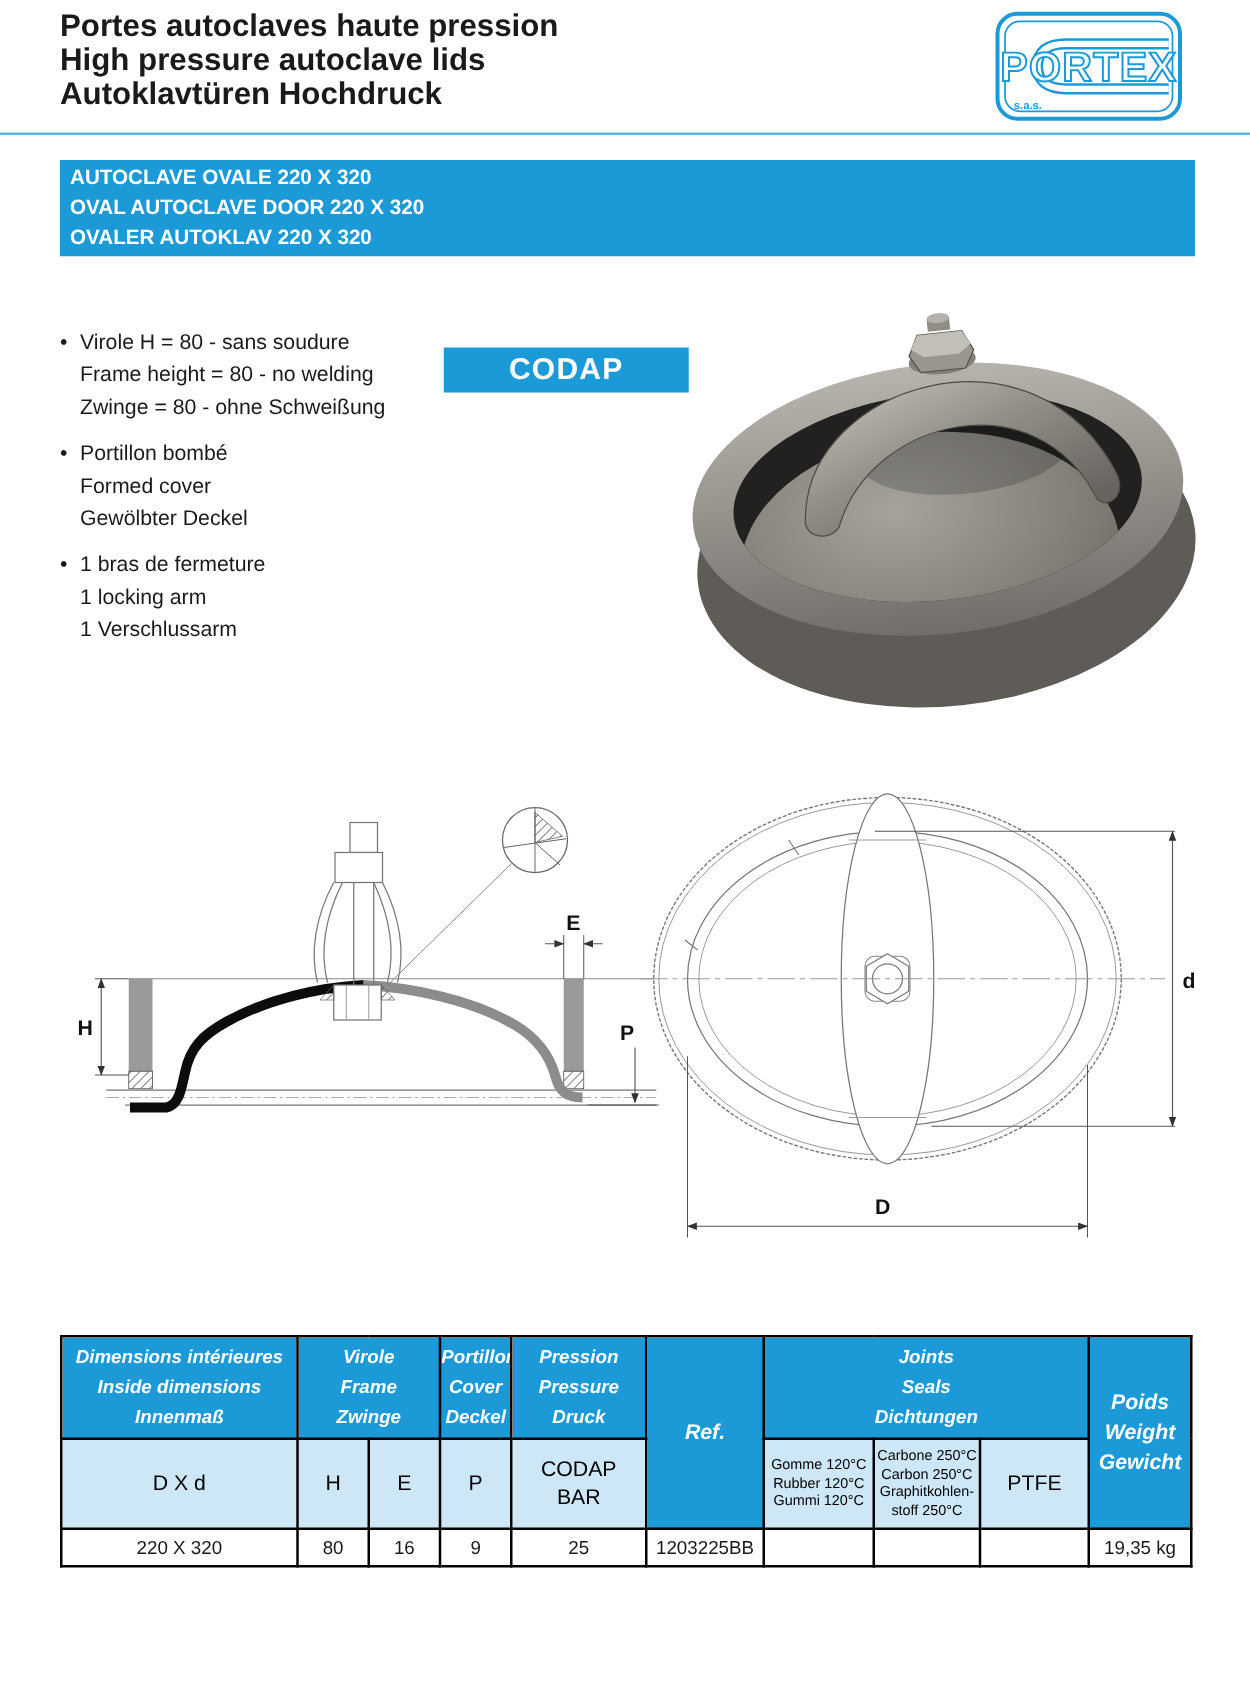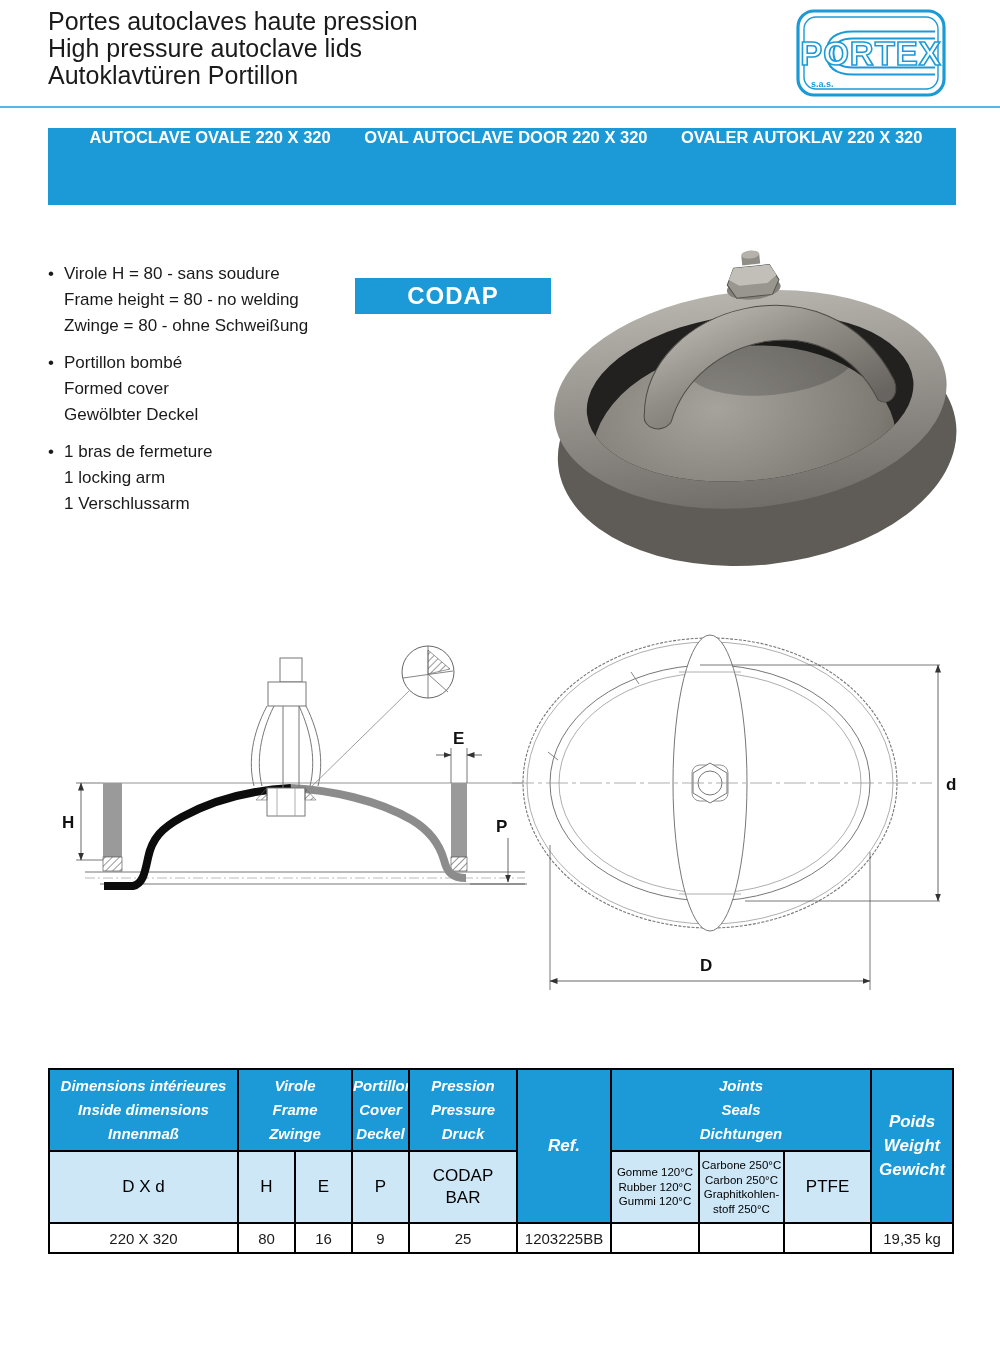--- a/index.html
+++ b/index.html
@@ -1,24 +1,24 @@
 <!DOCTYPE html>
 <html><head>
 <meta charset="utf-8">
 <style>
   html,body{margin:0;padding:0;background:#e8e8e8;}
   .page{position:relative;width:1000px;height:1365px;background:#ffffff;margin:0 auto;
         font-family:"Liberation Sans",sans-serif;color:#1a1a1a;overflow:hidden;}
   
-  .title{position:absolute;left:48px;top:8px;font-size:25px;font-weight:normal;line-height:27px;letter-spacing:0;}
+  .title{position:absolute;left:48px;top:8px;font-size:25px;font-weight:bold;line-height:27px;letter-spacing:0;}
   .logo{position:absolute;left:795px;top:8px;}
   .rule{position:absolute;left:0;top:106px;width:1000px;height:2px;background:#55b8e6;}
   
   .banner{position:absolute;left:48px;top:128px;width:908px;height:77px;background:#1b9ad7;
-          color:#fff;font-weight:bold;font-size:16.5px;display:flex;
+          color:#fff;font-weight:bold;font-size:16.5px;display:flex;flex-direction:column;
           justify-content:space-evenly;padding-left:8px;box-sizing:border-box;}
   
   .features{position:absolute;left:48px;top:261px;width:310px;}
   .feature{display:flex;margin-bottom:11px;font-size:17px;line-height:26px;}
   .feature .bullet{width:16px;font-size:17px;}
   
   .codap{position:absolute;left:355px;top:278px;width:196px;height:36px;background:#1b9ad7;
          color:#fff;font-weight:bold;font-size:24px;display:flex;align-items:center;justify-content:center;letter-spacing:1px;}
   
   .photo{position:absolute;left:545px;top:245px;}
@@ -40,21 +40,21 @@
   svg text{font-family:"Liberation Sans",sans-serif;}
 </style>
 </head>
 <body>
 
 <div class="page">
 
   <div class="title">
     <div>Portes autoclaves haute pression</div>
     <div>High pressure autoclave lids</div>
-    <div>Autoklavtüren Portillon</div>
+    <div>Autoklavtüren Hochdruck</div>
   </div>
 
   <svg class="logo" width="152" height="92" viewBox="0 0 152 92">
     <rect x="3" y="3" width="146" height="84" rx="16" fill="none" stroke="#1b9ad7" stroke-width="3.2"></rect>
     <rect x="9" y="9" width="134" height="72" rx="12" fill="none" stroke="#1b9ad7" stroke-width="1.4"></rect>
     <path d="M140,27 H58 Q35,27 35,45 Q35,63 58,63 H140" fill="none" stroke="#1b9ad7" stroke-width="9"></path>
     <path d="M140,27 H58 Q35,27 35,45 Q35,63 58,63 H140" fill="none" stroke="#ffffff" stroke-width="5"></path>
     <text x="76" y="57" text-anchor="middle" font-size="33" font-weight="bold" font-family="Liberation Serif, serif" fill="#ffffff" stroke="#1b9ad7" stroke-width="1.6" letter-spacing="1">PORTEX</text>
     <text x="16" y="79" font-size="9" font-weight="bold" fill="#1b9ad7">s.a.s.</text>
   </svg>

